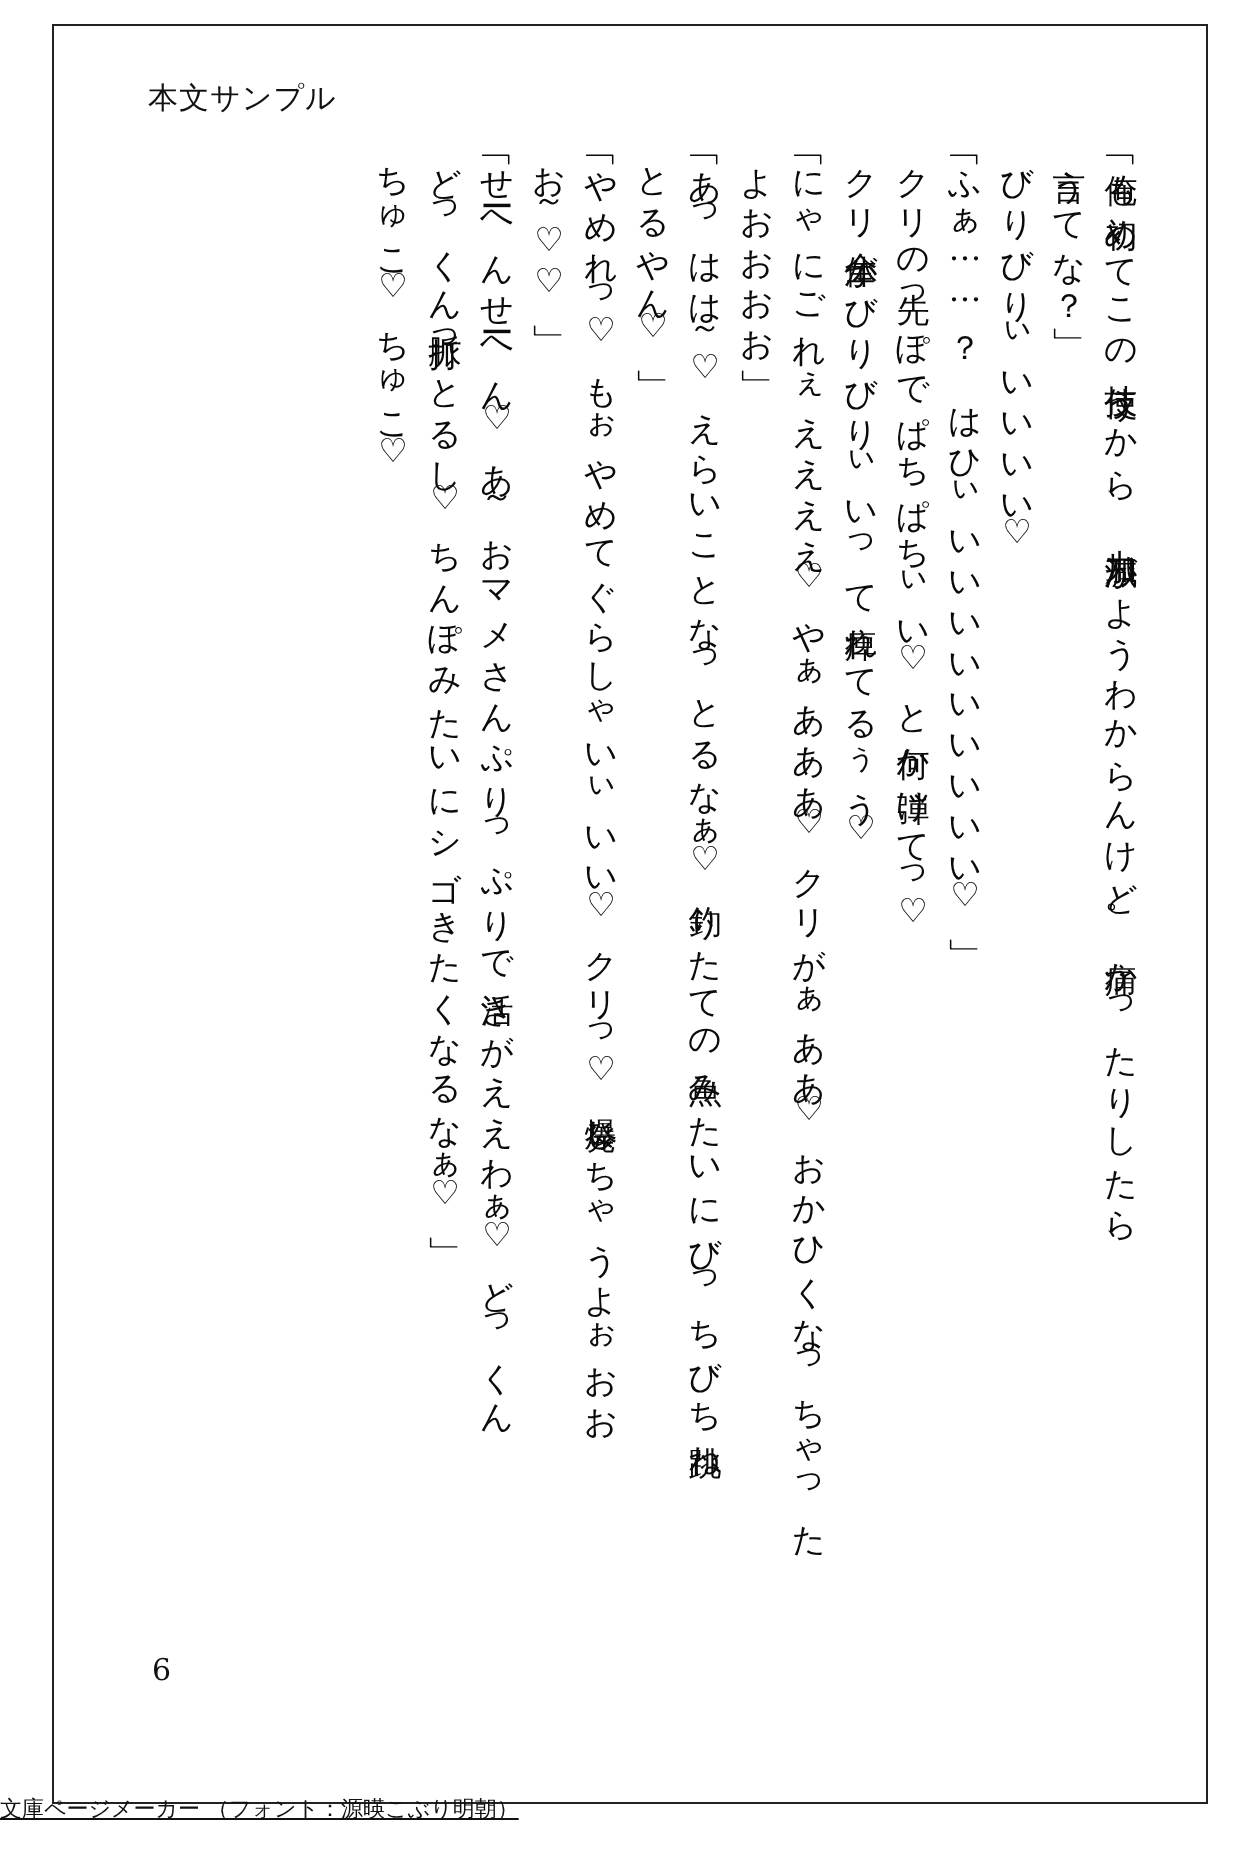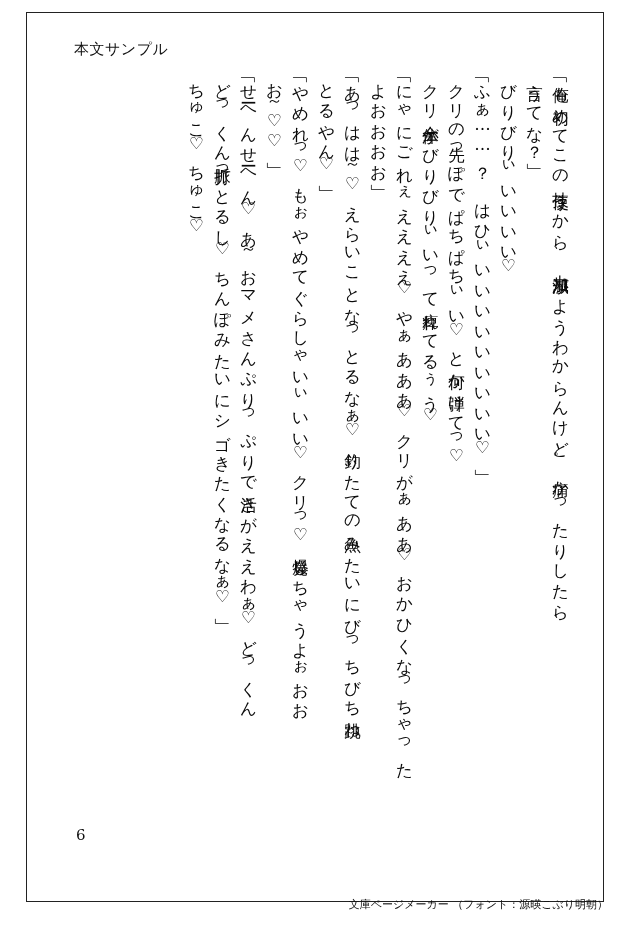--- a/index.html
+++ b/index.html
@@ -47,24 +47,25 @@
     top: 826px;
     font-size: 15px;
     color: #111;
     font-family: "DejaVu Serif", "Liberation Serif", serif;
   }
   .footer-note {
     position: absolute;
     left: 0;
     top: 897px;
     width: 608px;
-    text-align: right;
+    text-align: left;
     font-size: 11px;
     color: #111;
     font-family: "DejaVu Serif", "Liberation Serif", serif;
+    text-decoration: underline;
   }
   
   .vtext-block {
     position: absolute;
     right: 62px;
     top: 72px;
     height: 740px;
     width: 480px;
     display: flex;
     flex-direction: row-reverse;

